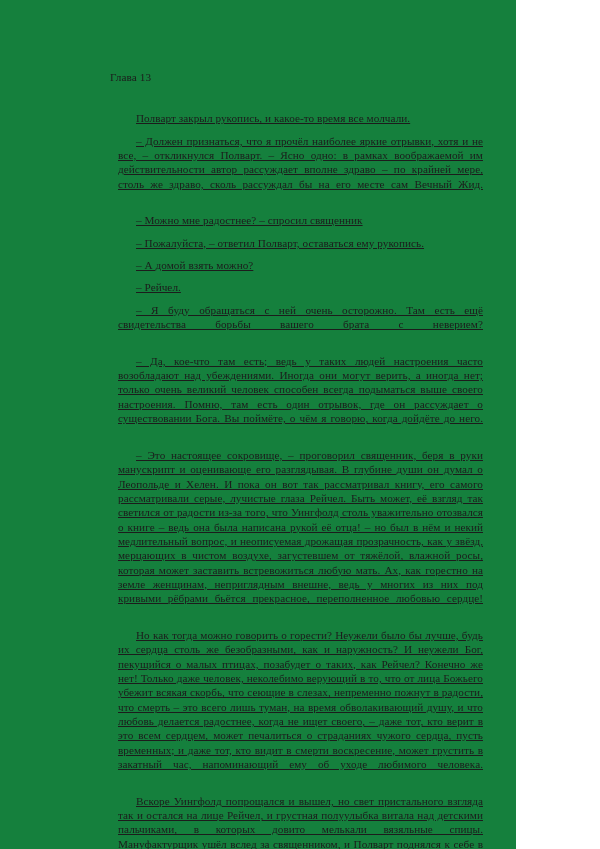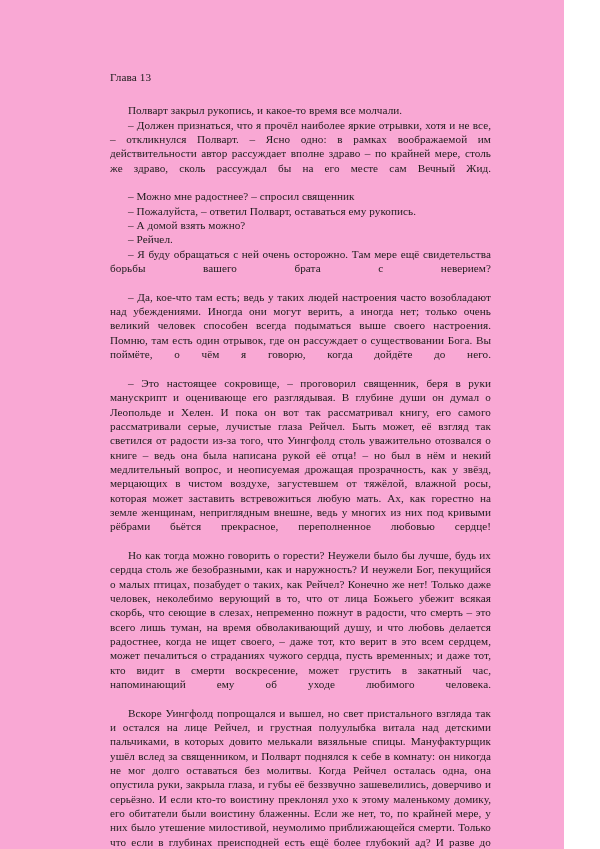--- a/index.html
+++ b/index.html
@@ -11,24 +11,24 @@
   body {
     width: 600px;
     height: 849px;
     overflow: hidden;
     font-family: "Liberation Serif", "DejaVu Serif", serif;
     color: #1c1c1c;
     -webkit-font-smoothing: antialiased;
   }
   .page {
     position: relative;
-    width: 564px;
+    width: 516px;
     height: 849px;
     box-sizing: border-box;
-    background: #f9a8d4;
+    background: #15803d;
   }
   .text-block {
     position: absolute;
     left: 110px;
     top: 70px;
     width: 381px;
   }
   .chapter-head {
     margin: 0 0 0 0;
     padding: 0;
@@ -41,30 +41,31 @@
     font-weight: normal;
     text-align: left;
     margin: 0;
     padding: 0;
     letter-spacing: 0.01em;
   }
   .head-gap {
     height: 19px;
   }
   p.para {
-    margin: 0;
+    margin: 8px;
     padding: 0;
     font-size: 11.2px;
     line-height: 14.35px;
     text-align: justify;
     text-justify: inter-word;
     text-indent: 18px;
     hyphens: manual;
     letter-spacing: 0.004em;
     word-spacing: 0.005em;
+    text-decoration: underline;
   }
   
   p.para::after {
     content: "";
     display: inline-block;
     width: 100%;
   }
   p.para.shortlast::after {
     display: none;
   }
@@ -81,21 +82,21 @@
     </div>
 
     <div class="head-gap"></div>
 
     <p class="para shortlast">Полварт закрыл рукопись, и какое-то время все молчали.</p>
     <p class="para">– Должен признаться, что я прочёл наиболее яркие отрывки, хотя и не все, – откликнулся Полварт. – Ясно одно: в рамках воображаемой им действительности автор рассуждает вполне здраво – по крайней мере, столь же здраво, сколь рассуждал бы на его месте сам Вечный Жид.</p>
     <p class="para shortlast">– Можно мне радостнее? – спросил священник</p>
     <p class="para shortlast">– Пожалуйста, – ответил Полварт, оставаться ему рукопись.</p>
     <p class="para shortlast">– А домой взять можно?</p>
     <p class="para shortlast">– Рейчел.</p>
-    <p class="para">– Я буду обращаться с ней очень осторожно. Там мере ещё свидетельства борьбы вашего брата с неверием?</p>
+    <p class="para">– Я буду обращаться с ней очень осторожно. Там есть ещё свидетельства борьбы вашего брата с неверием?</p>
     <p class="para">– Да, кое-что там есть; ведь у таких людей настроения часто возобладают над убеждениями. Иногда они могут верить, а иногда нет; только очень великий человек способен всегда подыматься выше своего настроения. Помню, там есть один отрывок, где он рассуждает о существовании Бога. Вы поймёте, о чём я говорю, когда дойдёте до него.</p>
     <p class="para">– Это настоящее сокровище, – проговорил священник, беря в руки манускрипт и оценивающе его разглядывая. В глубине души он думал о Леопольде и Хелен. И пока он вот так рассматривал книгу, его самого рассматривали серые, лучистые глаза Рейчел. Быть может, её взгляд так светился от радости из-за того, что Уингфолд столь уважительно отозвался о книге – ведь она была написана рукой её отца! – но был в нём и некий медлительный вопрос, и неописуемая дрожащая прозрачность, как у звёзд, мерцающих в чистом воздухе, загустевшем от тяжёлой, влажной росы, которая может заставить встревожиться любую мать. Ах, как горестно на земле женщинам, неприглядным внешне, ведь у многих из них под кривыми рёбрами бьётся прекрасное, переполненное любовью сердце!</p>
     <p class="para">Но как тогда можно говорить о горести? Неужели было бы лучше, будь их сердца столь же безобразными, как и наружность? И неужели Бог, пекущийся о малых птицах, позабудет о таких, как Рейчел? Конечно же нет! Только даже человек, неколебимо верующий в то, что от лица Божьего убежит всякая скорбь, что сеющие в слезах, непременно пожнут в радости, что смерть – это всего лишь туман, на время обволакивающий душу, и что любовь делается радостнее, когда не ищет своего, – даже тот, кто верит в это всем сердцем, может печалиться о страданиях чужого сердца, пусть временных; и даже тот, кто видит в смерти воскресение, может грустить в закатный час, напоминающий ему об уходе любимого человека.</p>
     <p class="para">Вскоре Уингфолд попрощался и вышел, но свет пристального взгляда так и остался на лице Рейчел, и грустная полуулыбка витала над детскими пальчиками, в которых довито мелькали вязяльные спицы. Мануфактурщик ушёл вслед за священником, и Полварт поднялся к себе в комнату: он никогда не мог долго оставаться без молитвы. Когда Рейчел осталась одна, она опустила руки, закрыла глаза, и губы её беззвучно зашевелились, доверчиво и серьёзно. И если кто-то воистину преклонял ухо к этому маленькому домику, его обитатели были воистину блаженны. Если же нет, то, по крайней мере, у них было утешение милостивой, неумолимо приближающейся смерти. Только что если в глубинах преисподней есть ещё более глубокий ад? И разве до прихода медлительной Смерти любящее сердце способно вынести то бремя, которое возлагают на него глупые разговоры о Случайности или ещё более глупые разговоры о Судьбе? И всё же, я предпочёл бы тянуть на себе эту сокрушительную ношу и умереть среди друзей, мучительно прощаясь с ними навсегда, нежели, подобно Джорджу Баскому, шагать по жизни, помахивая лишь</p>
 
   </div>
 
 </div>
 
 </body></html>

